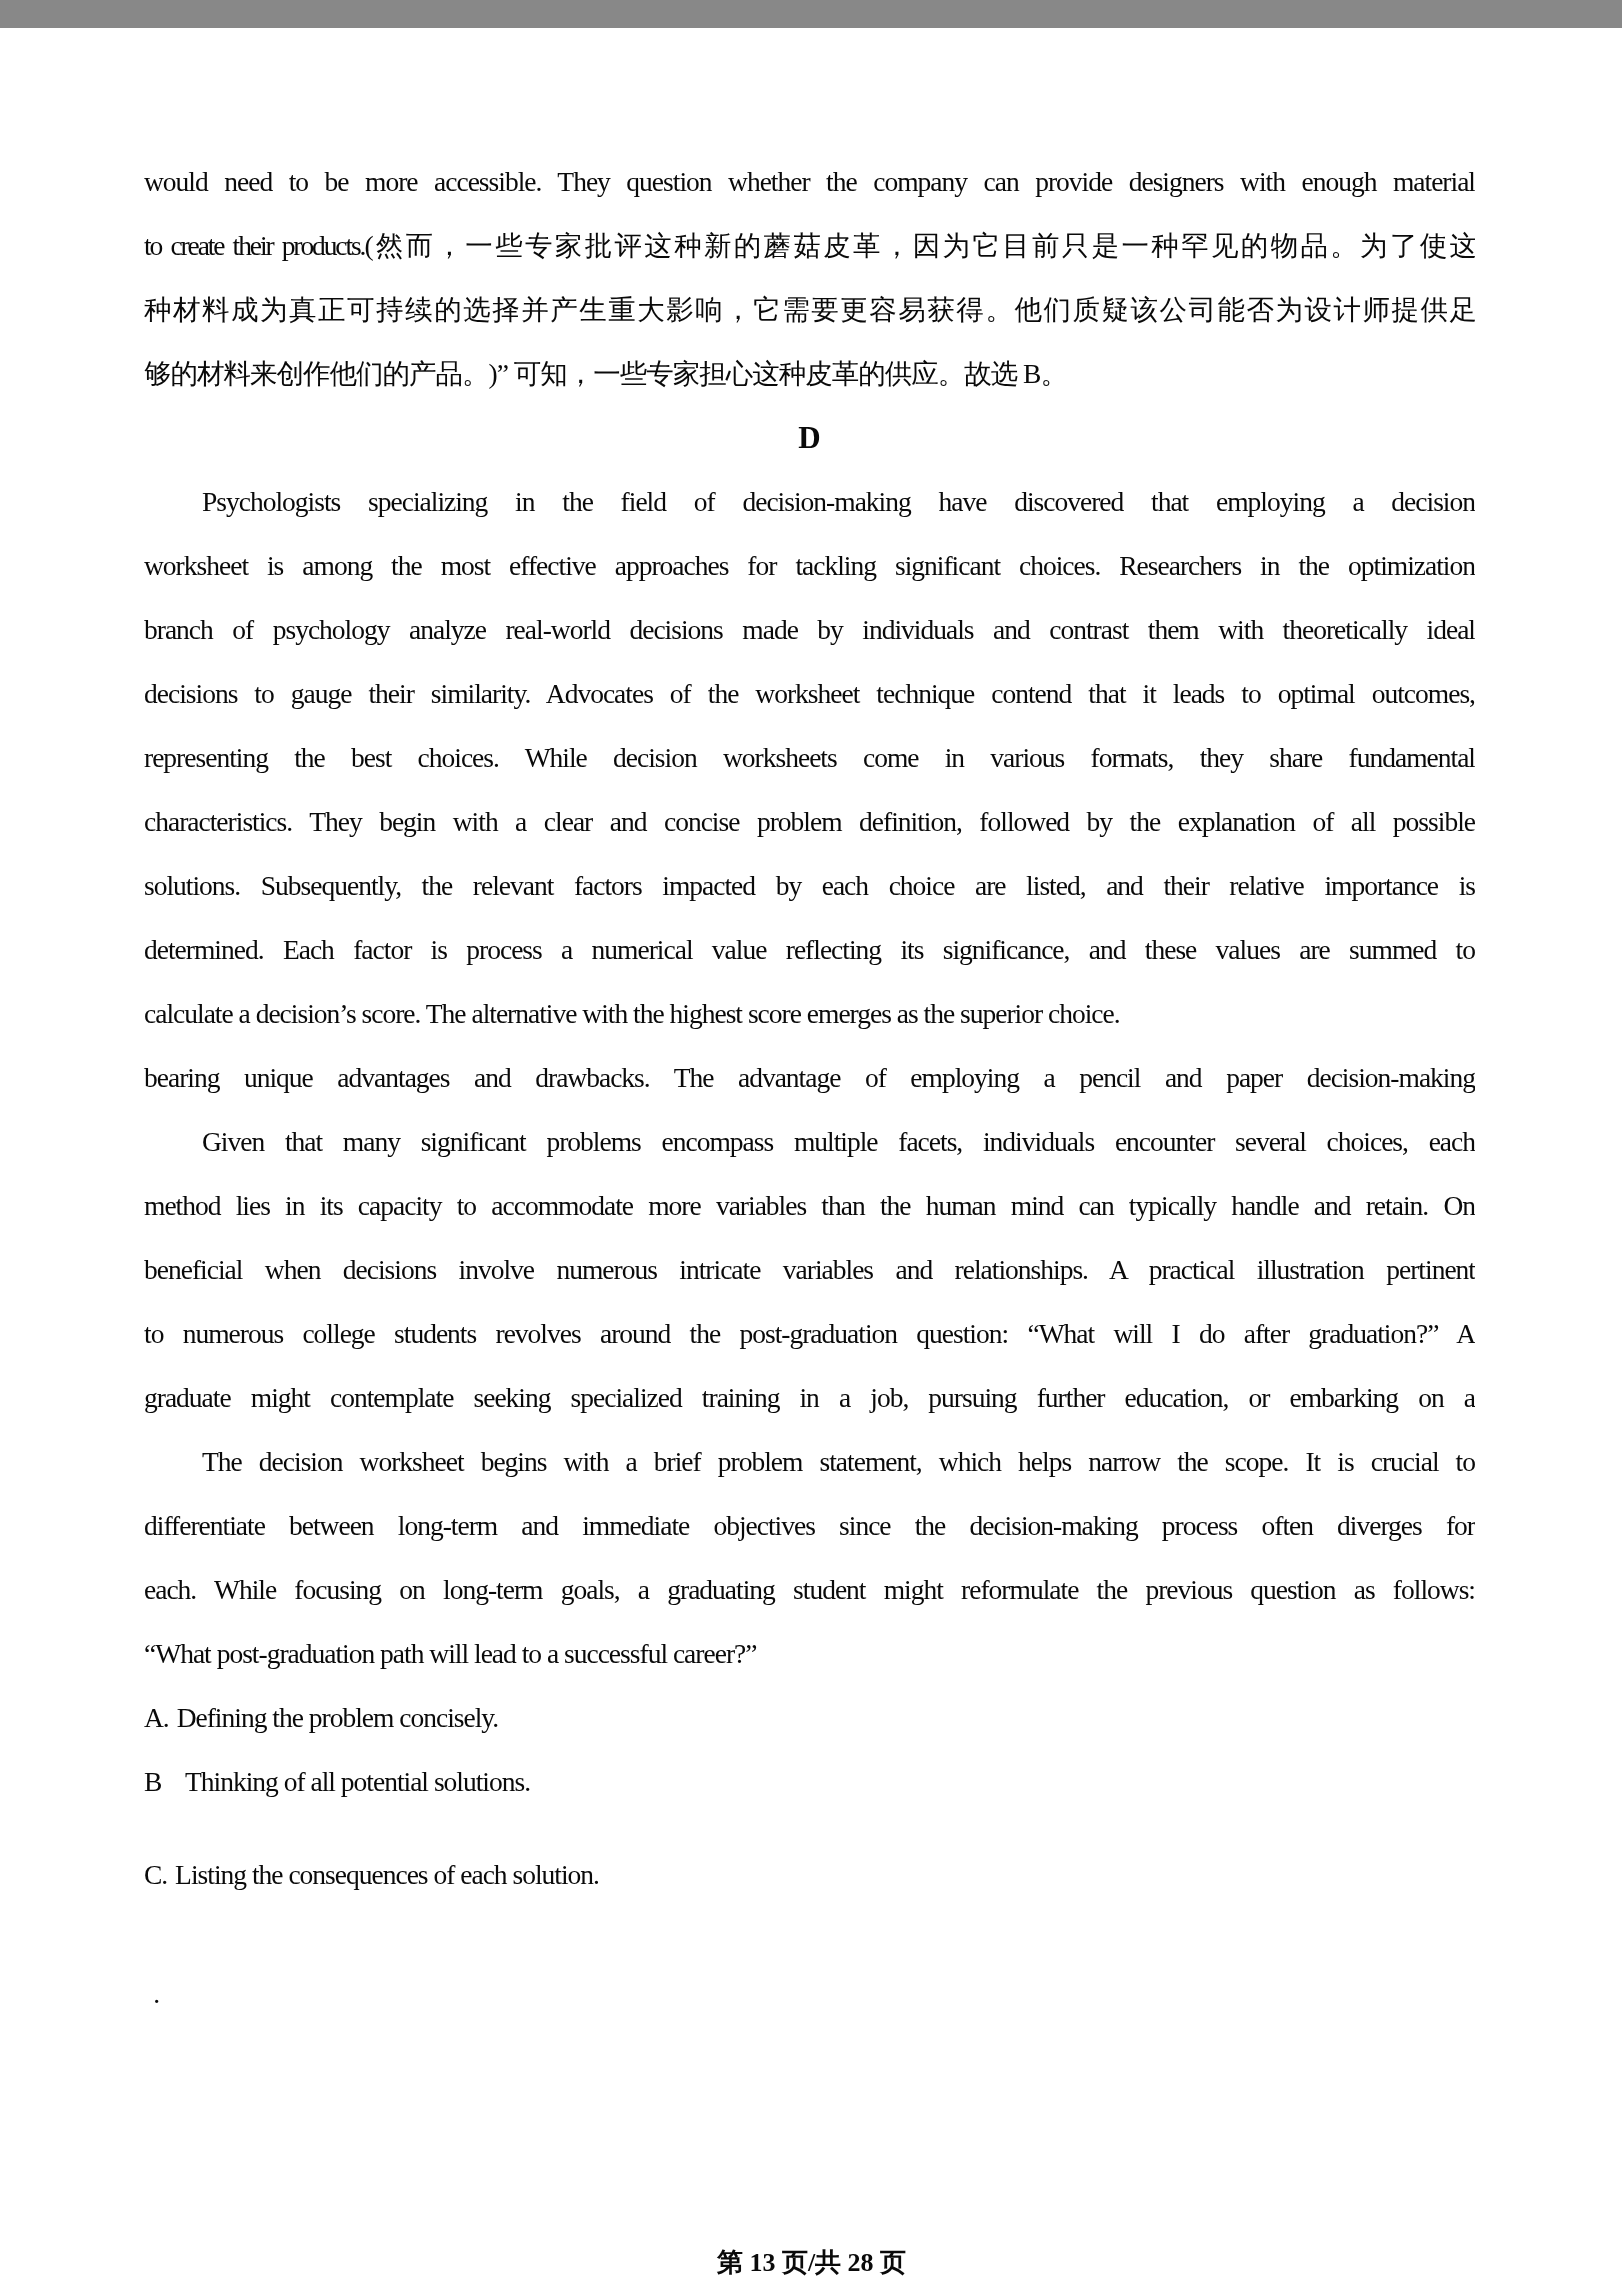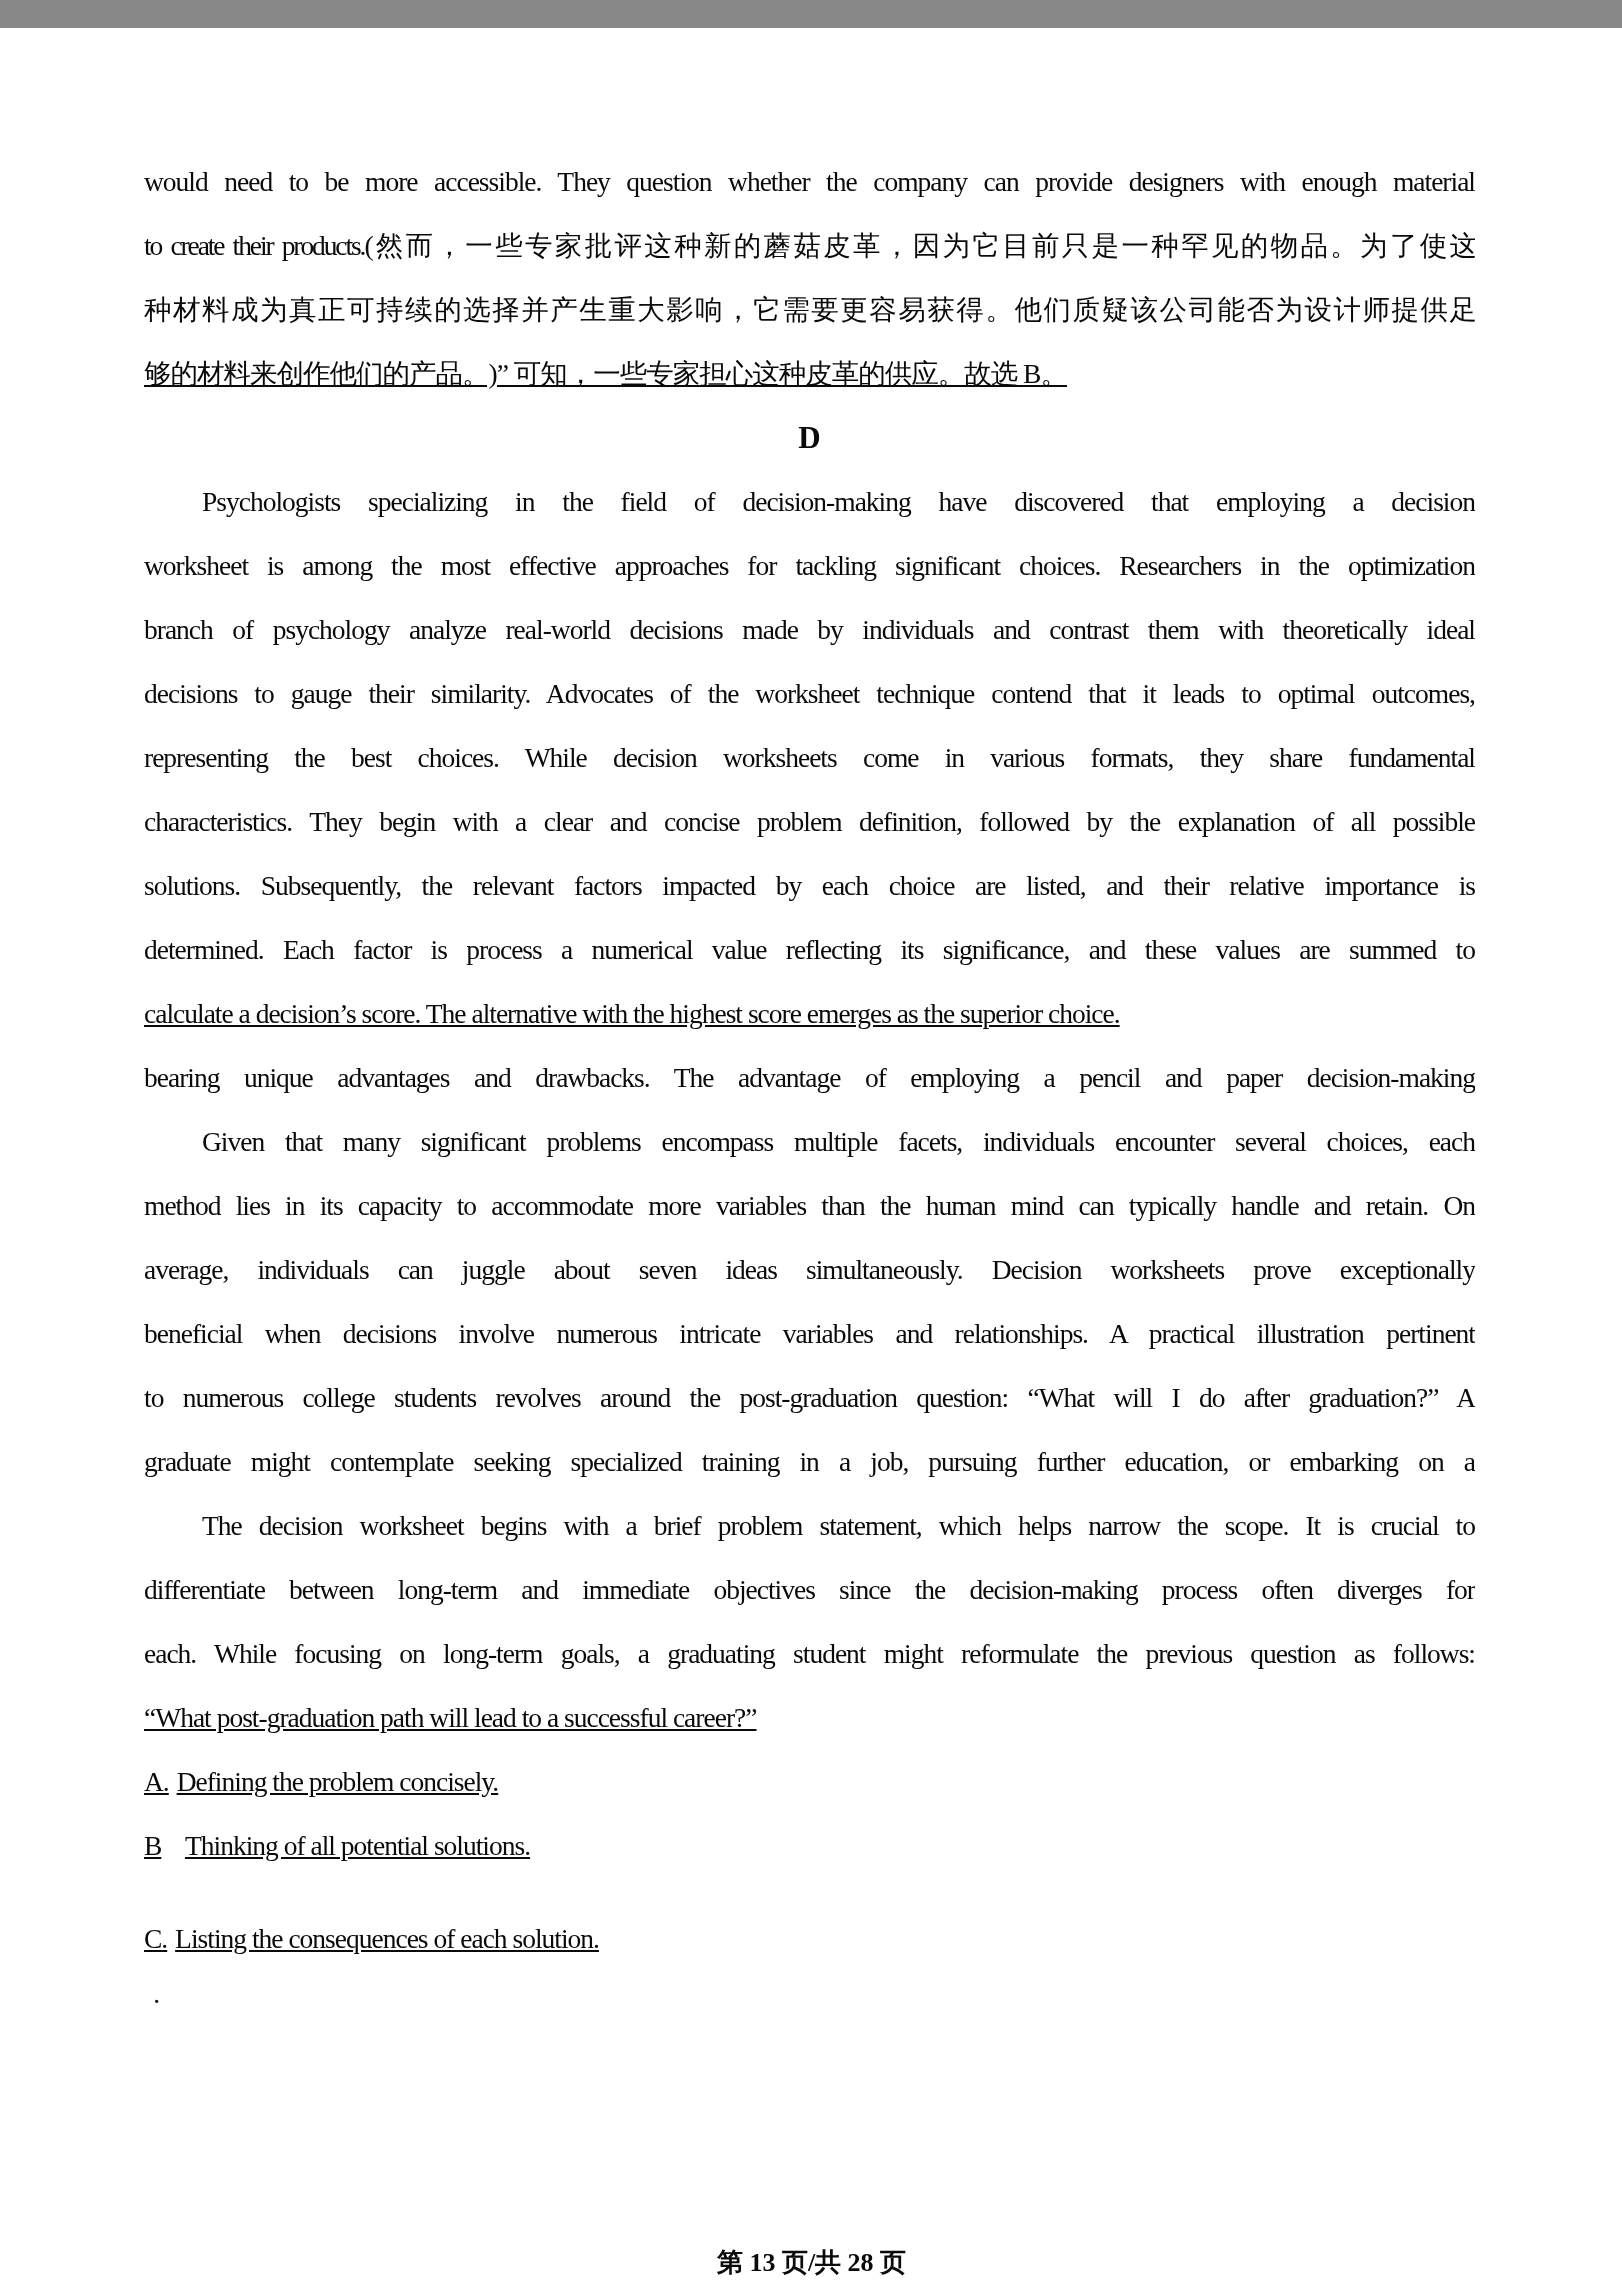--- a/index.html
+++ b/index.html
@@ -26,21 +26,20 @@
     letter-spacing: -1px;
     text-align: justify;
     text-align-last: justify;
     overflow: hidden;
     white-space: normal;
   }
   .tight { letter-spacing: -2.1px; }
   .last {
     text-align: left;
     text-align-last: left;
-    text-decoration: underline;
   }
   .indent { text-indent: 58px; }
   .header-d {
     font-weight: 700;
     font-size: 31px;
     letter-spacing: 0;
     text-align: center;
     text-align-last: center;
   }
   .opt-label { margin-right: 7.9px; }
@@ -85,21 +84,20 @@
     <div class="line">decisions to gauge their similarity. Advocates of the worksheet technique contend that it leads to optimal outcomes,</div>
     <div class="line">representing the best choices. While decision worksheets come in various formats, they share fundamental</div>
     <div class="line">characteristics. They begin with a clear and concise problem definition, followed by the explanation of all possible</div>
     <div class="line">solutions. Subsequently, the relevant factors impacted by each choice are listed, and their relative importance is</div>
     <div class="line">determined. Each factor is process a numerical value reflecting its significance, and these values are summed to</div>
     <div class="line last">calculate a decision’s score. The alternative with the highest score emerges as the superior choice.</div>
 
     <div class="line">bearing unique advantages and drawbacks. The advantage of employing a pencil and paper decision-making</div>
     <div class="line indent">Given that many significant problems encompass multiple facets, individuals encounter several choices, each</div>
     <div class="line">method lies in its capacity to accommodate more variables than the human mind can typically handle and retain. On</div>
-    <div class="line">average, individuals can juggle about seven ideas simultaneously. Decision worksheets prove exceptionally</div>
     <div class="line">beneficial when decisions involve numerous intricate variables and relationships. A practical illustration pertinent</div>
     <div class="line">to numerous college students revolves around the post-graduation question: “What will I do after graduation?” A</div>
     <div class="line">graduate might contemplate seeking specialized training in a job, pursuing further education, or embarking on a</div>
 
     <div class="line indent">The decision worksheet begins with a brief problem statement, which helps narrow the scope. It is crucial to</div>
     <div class="line">differentiate between long-term and immediate objectives since the decision-making process often diverges for</div>
     <div class="line">each. While focusing on long-term goals, a graduating student might reformulate the previous question as follows:</div>
     <div class="line last">“What post-graduation path will lead to a successful career?”</div>
 
 

